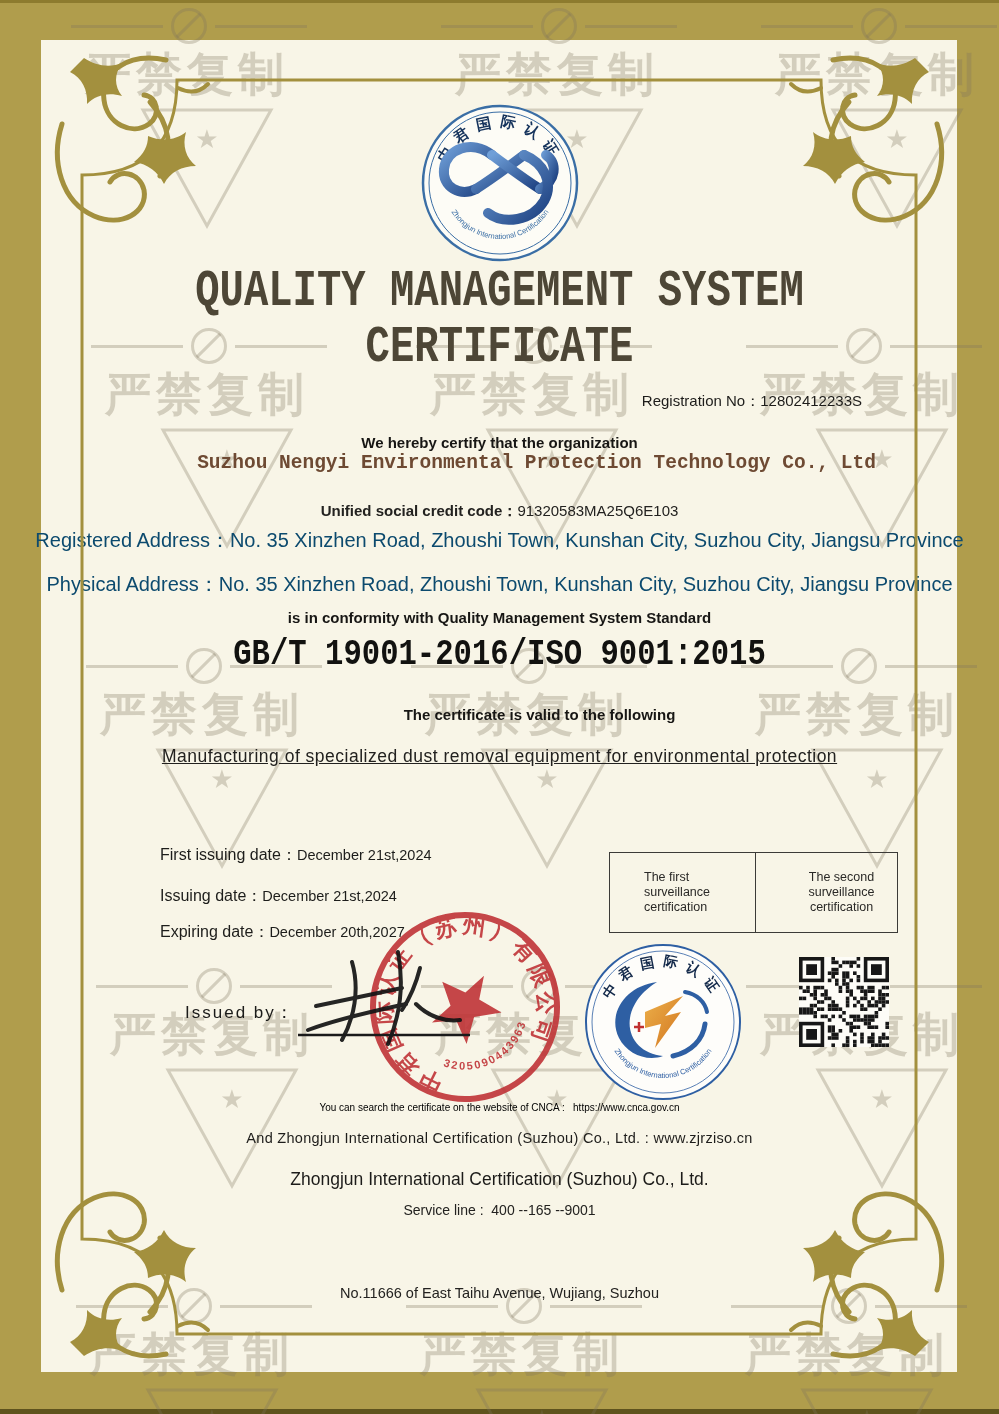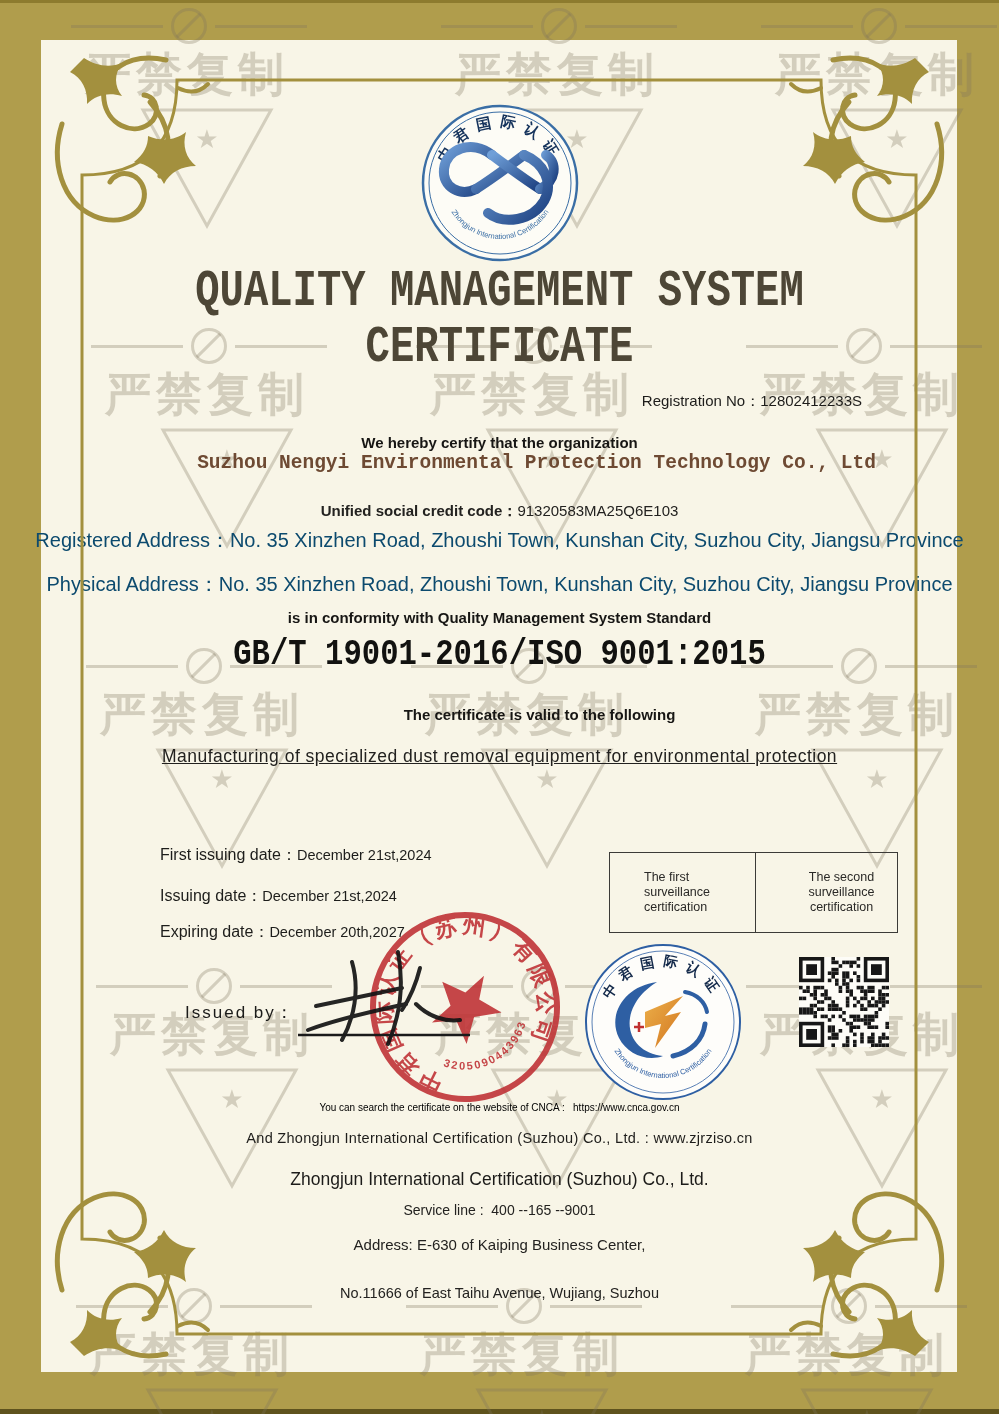--- a/index.html
+++ b/index.html
@@ -613,16 +613,15 @@
   <div class="c center cnca">
     <span>You can search the  certificate  on the website  of CNCA :</span>&nbsp;&nbsp;&nbsp;<span>https://www.cnca.gov.cn</span>
   </div>
   <div class="c center zjr">
     <span>And  Zhongjun  International  Certification  (Suzhou)  Co.,  Ltd. :</span>&nbsp;<span>www.zjrziso.cn</span>
   </div>
   <div class="c center iss-name">Zhongjun International Certification (Suzhou) Co., Ltd.</div>
   <div class="c center svc">
     <span>Service line :</span>&nbsp;&nbsp;<span>400 --165 --9001</span>
   </div>
-  <div class="c center a1">Address: E-630 of Kaiping Business Center,</div>
   <div class="c center a2">No.11666 of East Taihu Avenue, Wujiang,  Suzhou</div>
 
 </div>
 
 </body></html>

